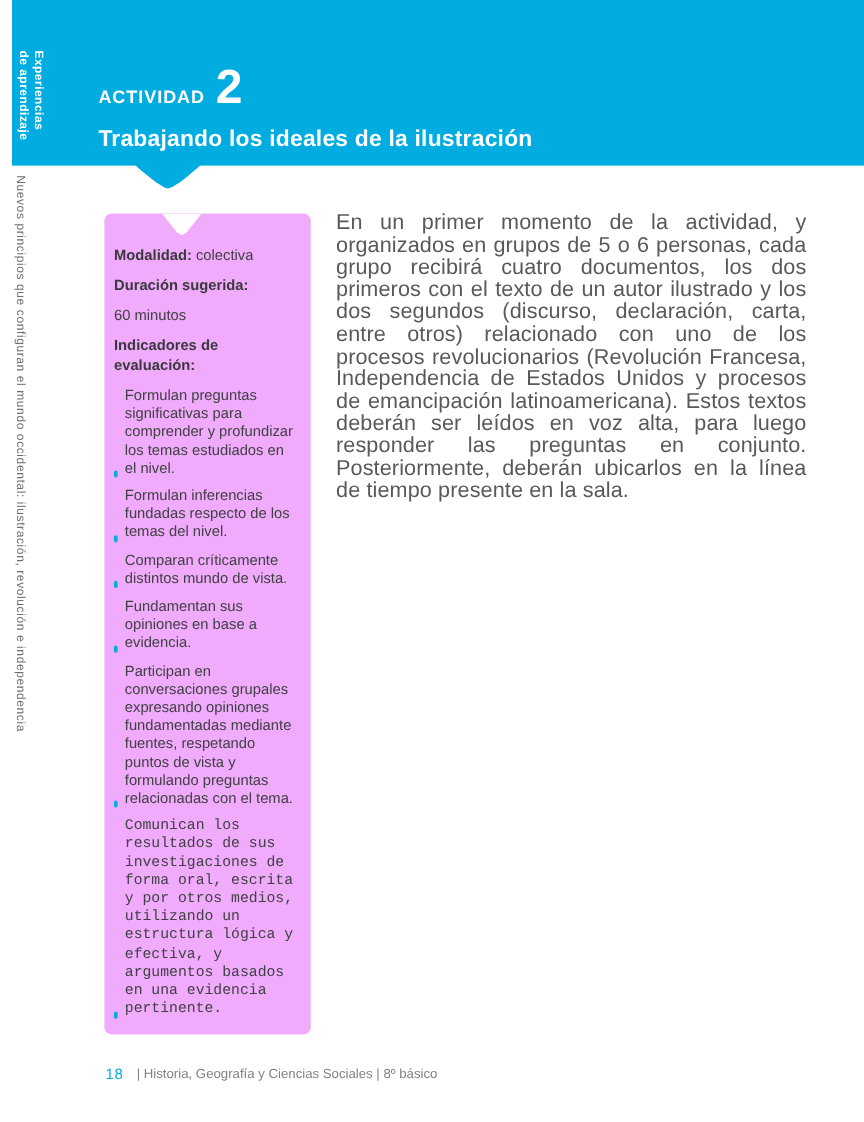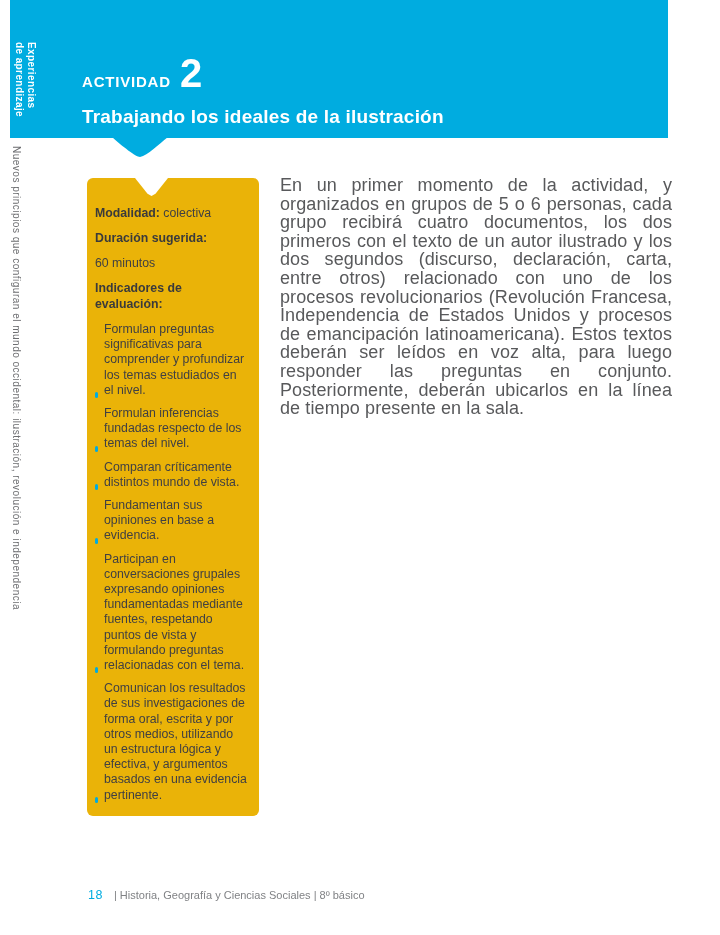--- a/index.html
+++ b/index.html
@@ -2,21 +2,21 @@
 <html><head>
 <meta charset="utf-8">
 <style>
   html,body{margin:0;padding:0;background:#e8e8e8;}
   .page{
     position:relative;width:720px;height:935px;background:#ffffff;
     font-family:"Liberation Sans", sans-serif;overflow:hidden;margin:0 auto;
   }
   
   .band{
-    position:absolute;left:10px;top:0;width:658px;height:138px;
+    position:absolute;left:10px;top:0;width:710px;height:138px;
     background:#00ACE0;
   }
   .band-tab{
     position:absolute;left:3px;top:42px;
     writing-mode:vertical-rl;
     color:#ffffff;font-size:10px;font-weight:bold;letter-spacing:.4px;line-height:12px;
   }
   .band-tab span{display:block;}
   .head{position:absolute;left:72px;top:56px;color:#ffffff;}
   .kicker-row{display:flex;align-items:baseline;gap:9px;}
@@ -26,38 +26,38 @@
   .tail{position:absolute;left:112px;top:137px;}
   
   .chapter-vertical{
     position:absolute;left:11px;top:146px;
     writing-mode:vertical-rl;
     color:#6D6E71;font-size:10px;letter-spacing:.5px;white-space:nowrap;
   }
   
   .info-box{
     position:absolute;left:87px;top:178px;width:172px;
-    background:#eab308;border-radius:6px;
+    background:#f0abfc;border-radius:6px;
     padding:27px 10px 13px 8px;box-sizing:border-box;
     color:#414042;font-size:12.3px;line-height:16px;
   }
   .notch{
     position:absolute;left:48px;top:0;width:33px;height:18px;
     background:#ffffff;
     clip-path:polygon(0 0,100% 0,62% 88%,50% 100%,38% 88%);
   }
   .info-box p{margin:0 0 9px 0;}
   .info-box p.last-label{margin-bottom:10px;}
   .info-box b{font-weight:bold;color:#3a3a3c;}
   .indicator-list{list-style:none;margin:0;padding:0;}
   .indicator-list li{
     display:flex;align-items:flex-end;gap:6px;
     margin-bottom:8px;line-height:15.2px;
   }
-  .indicator-list li:last-child{margin-bottom:0;}
+  .indicator-list li:last-child{margin-bottom:0;font-family:Liberation Mono, monospace;}
   .dot{
     flex:0 0 auto;width:3px;height:6px;margin-top:4px;border-radius:2px;
     background:#00ACE0;
   }
   .li-text{flex:1;}
   
   .body-paragraph{
     position:absolute;left:280px;top:176px;width:392px;
     color:#58595B;font-size:18px;line-height:18.6px;
     text-align:justify;letter-spacing:.1px;

